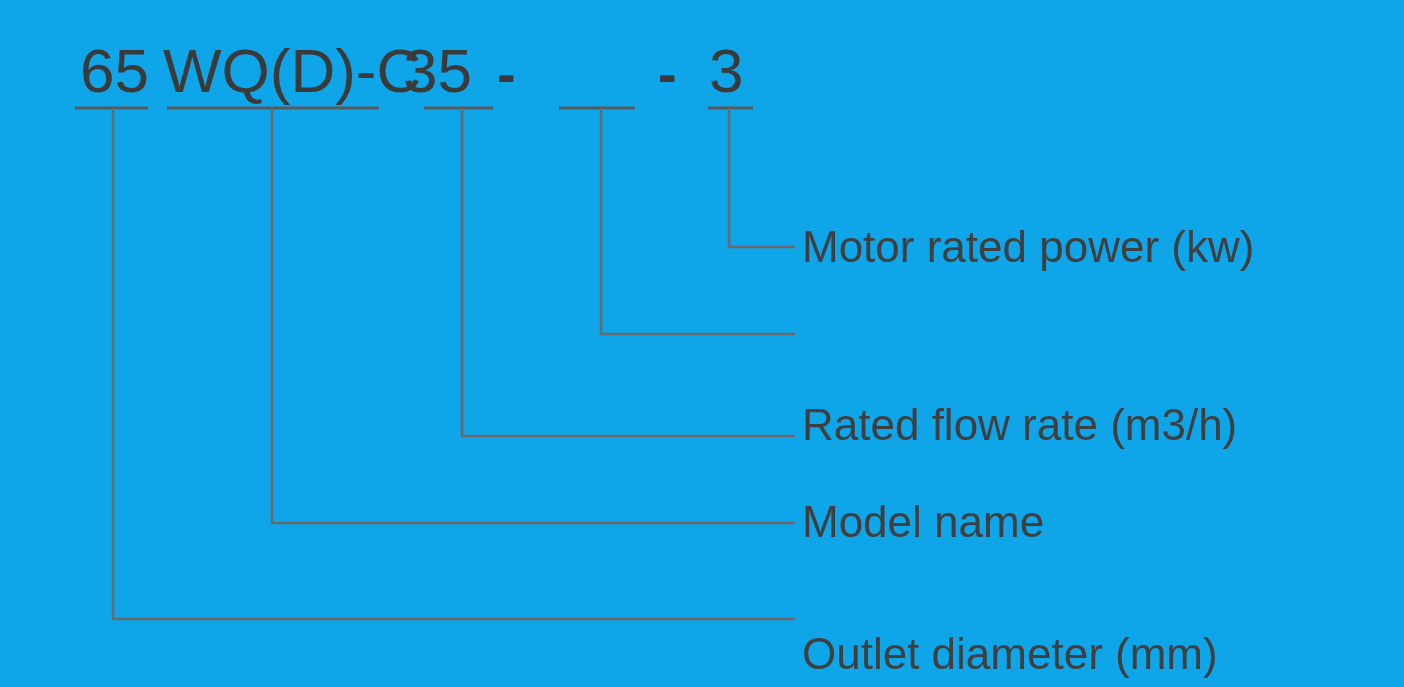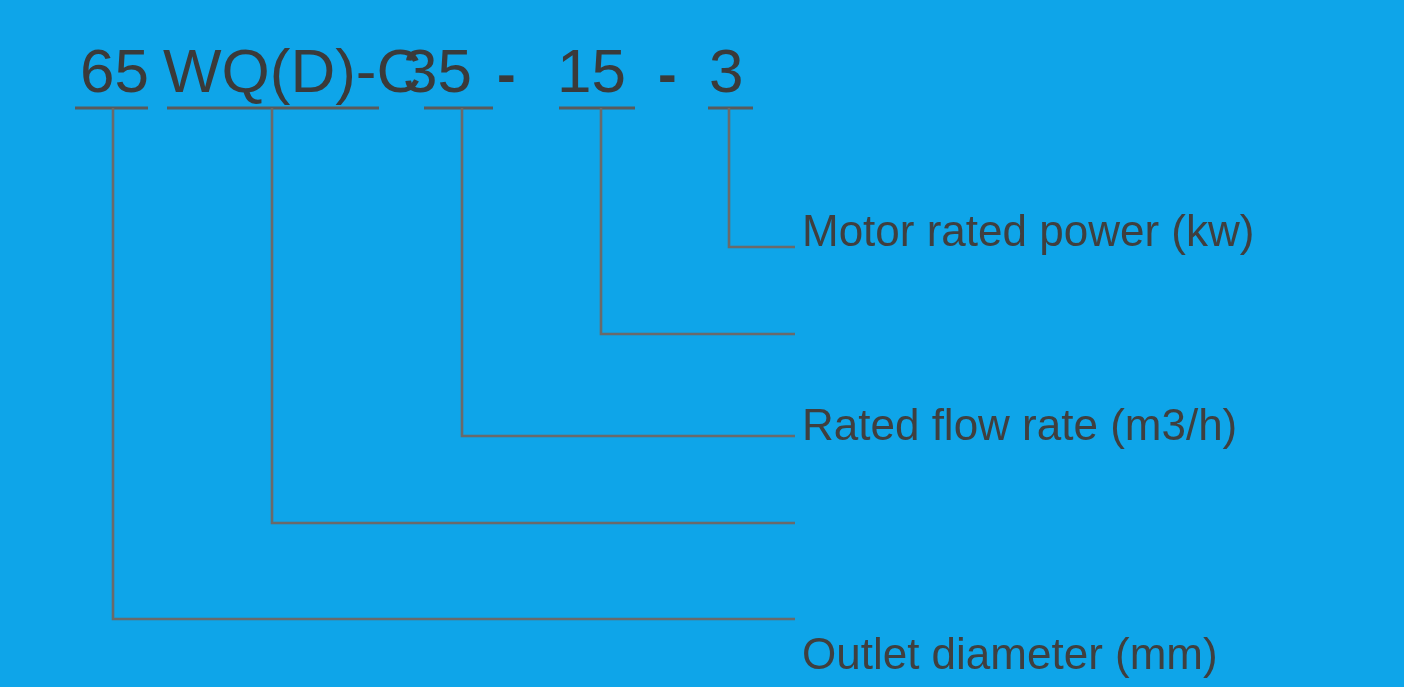--- a/index.html
+++ b/index.html
@@ -93,27 +93,27 @@
   </svg>
 
   <span class="code-token" style="left:80px;  top:40px;">65</span>
 
   <span class="code-token" style="left:163px; top:40px;">WQ(D)-C</span>
 
   <span class="code-token" style="left:403px; top:40px;text-align:center;">35</span>
 
   <span class="code-sep" style="left:497px; top:46px;">-</span>
 
-  <span class="code-token" style="left:557px; top:40px;">15</span>
 
   <span class="code-sep" style="left:658px; top:46px;">-</span>
 
   <span class="code-token" style="left:709px; top:40px;">3</span>
 
-  <span class="callout-label" style="left:802px; top:209px;text-align:center;">Motor rated power (kw)</span>
+  <span class="callout-label" style="left:802px; top:225px;text-align:center;">Motor rated power (kw)</span>
 
 
   <span class="callout-label" style="left:802px; top:403px;">Rated flow rate (m3/h)</span>
 
+  <span class="callout-label" style="left:802px; top:500px;">Model name</span>
 
   <span class="callout-label" style="left:802px; top:592px;margin-top:40px;">Outlet diameter (mm)</span>
 
 </div>
 
 </body></html>

